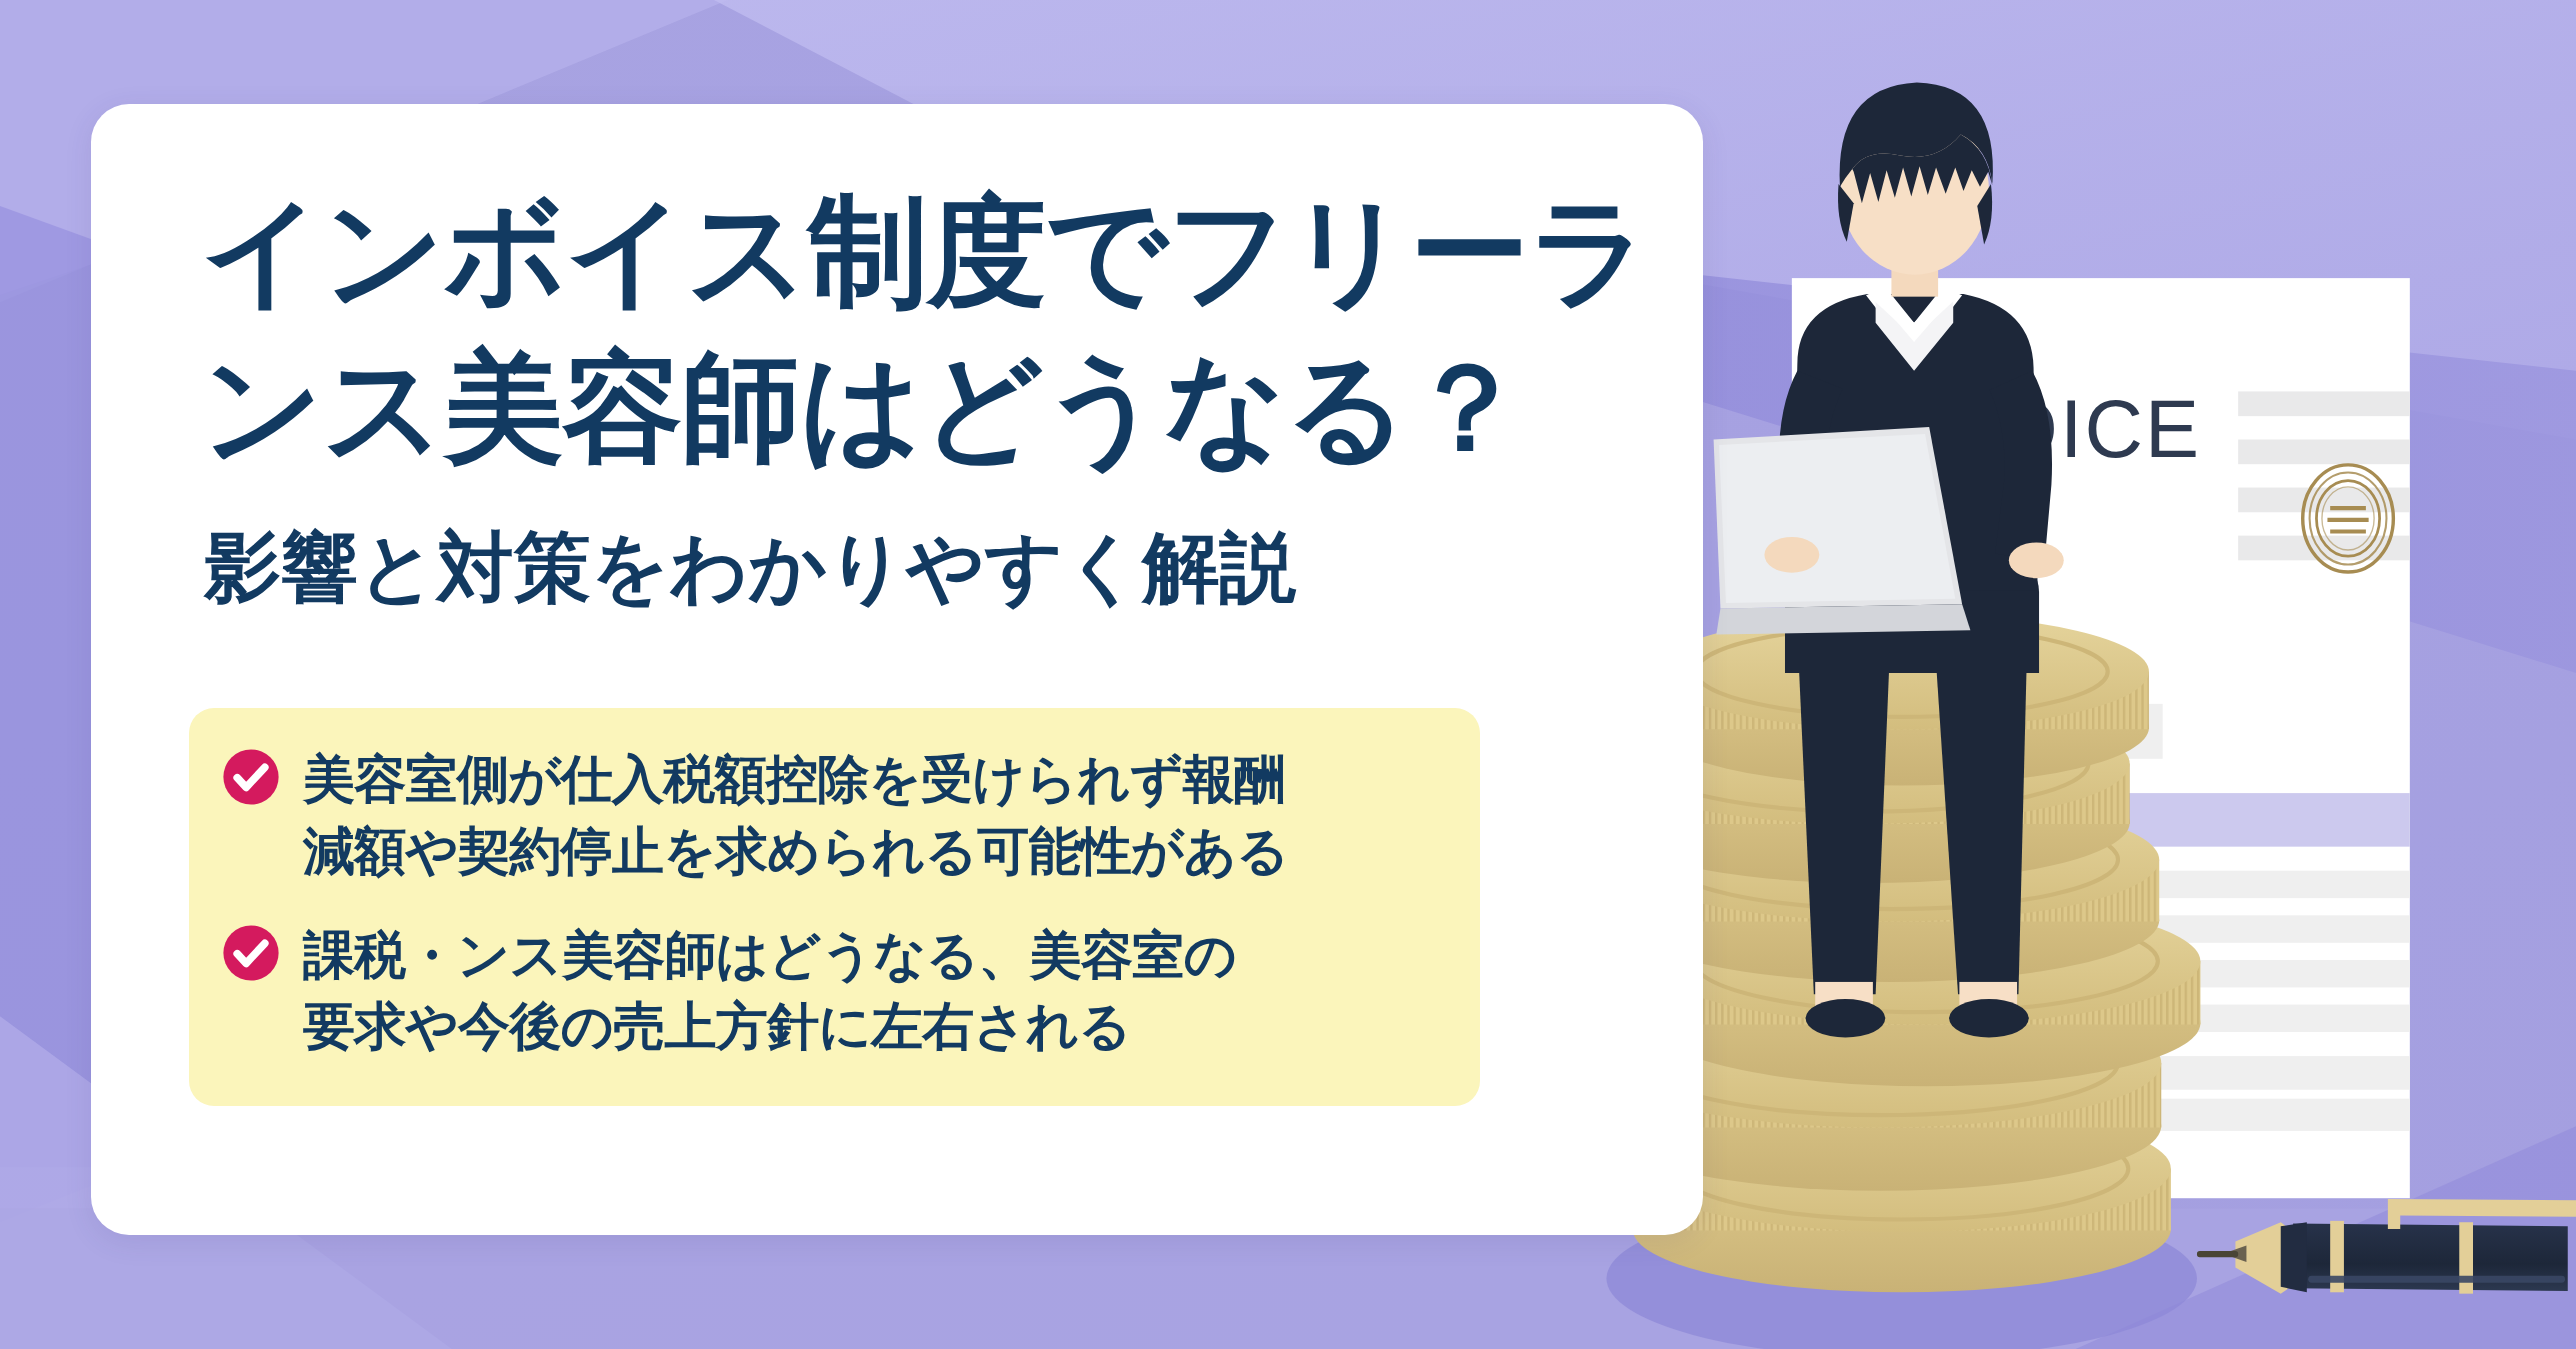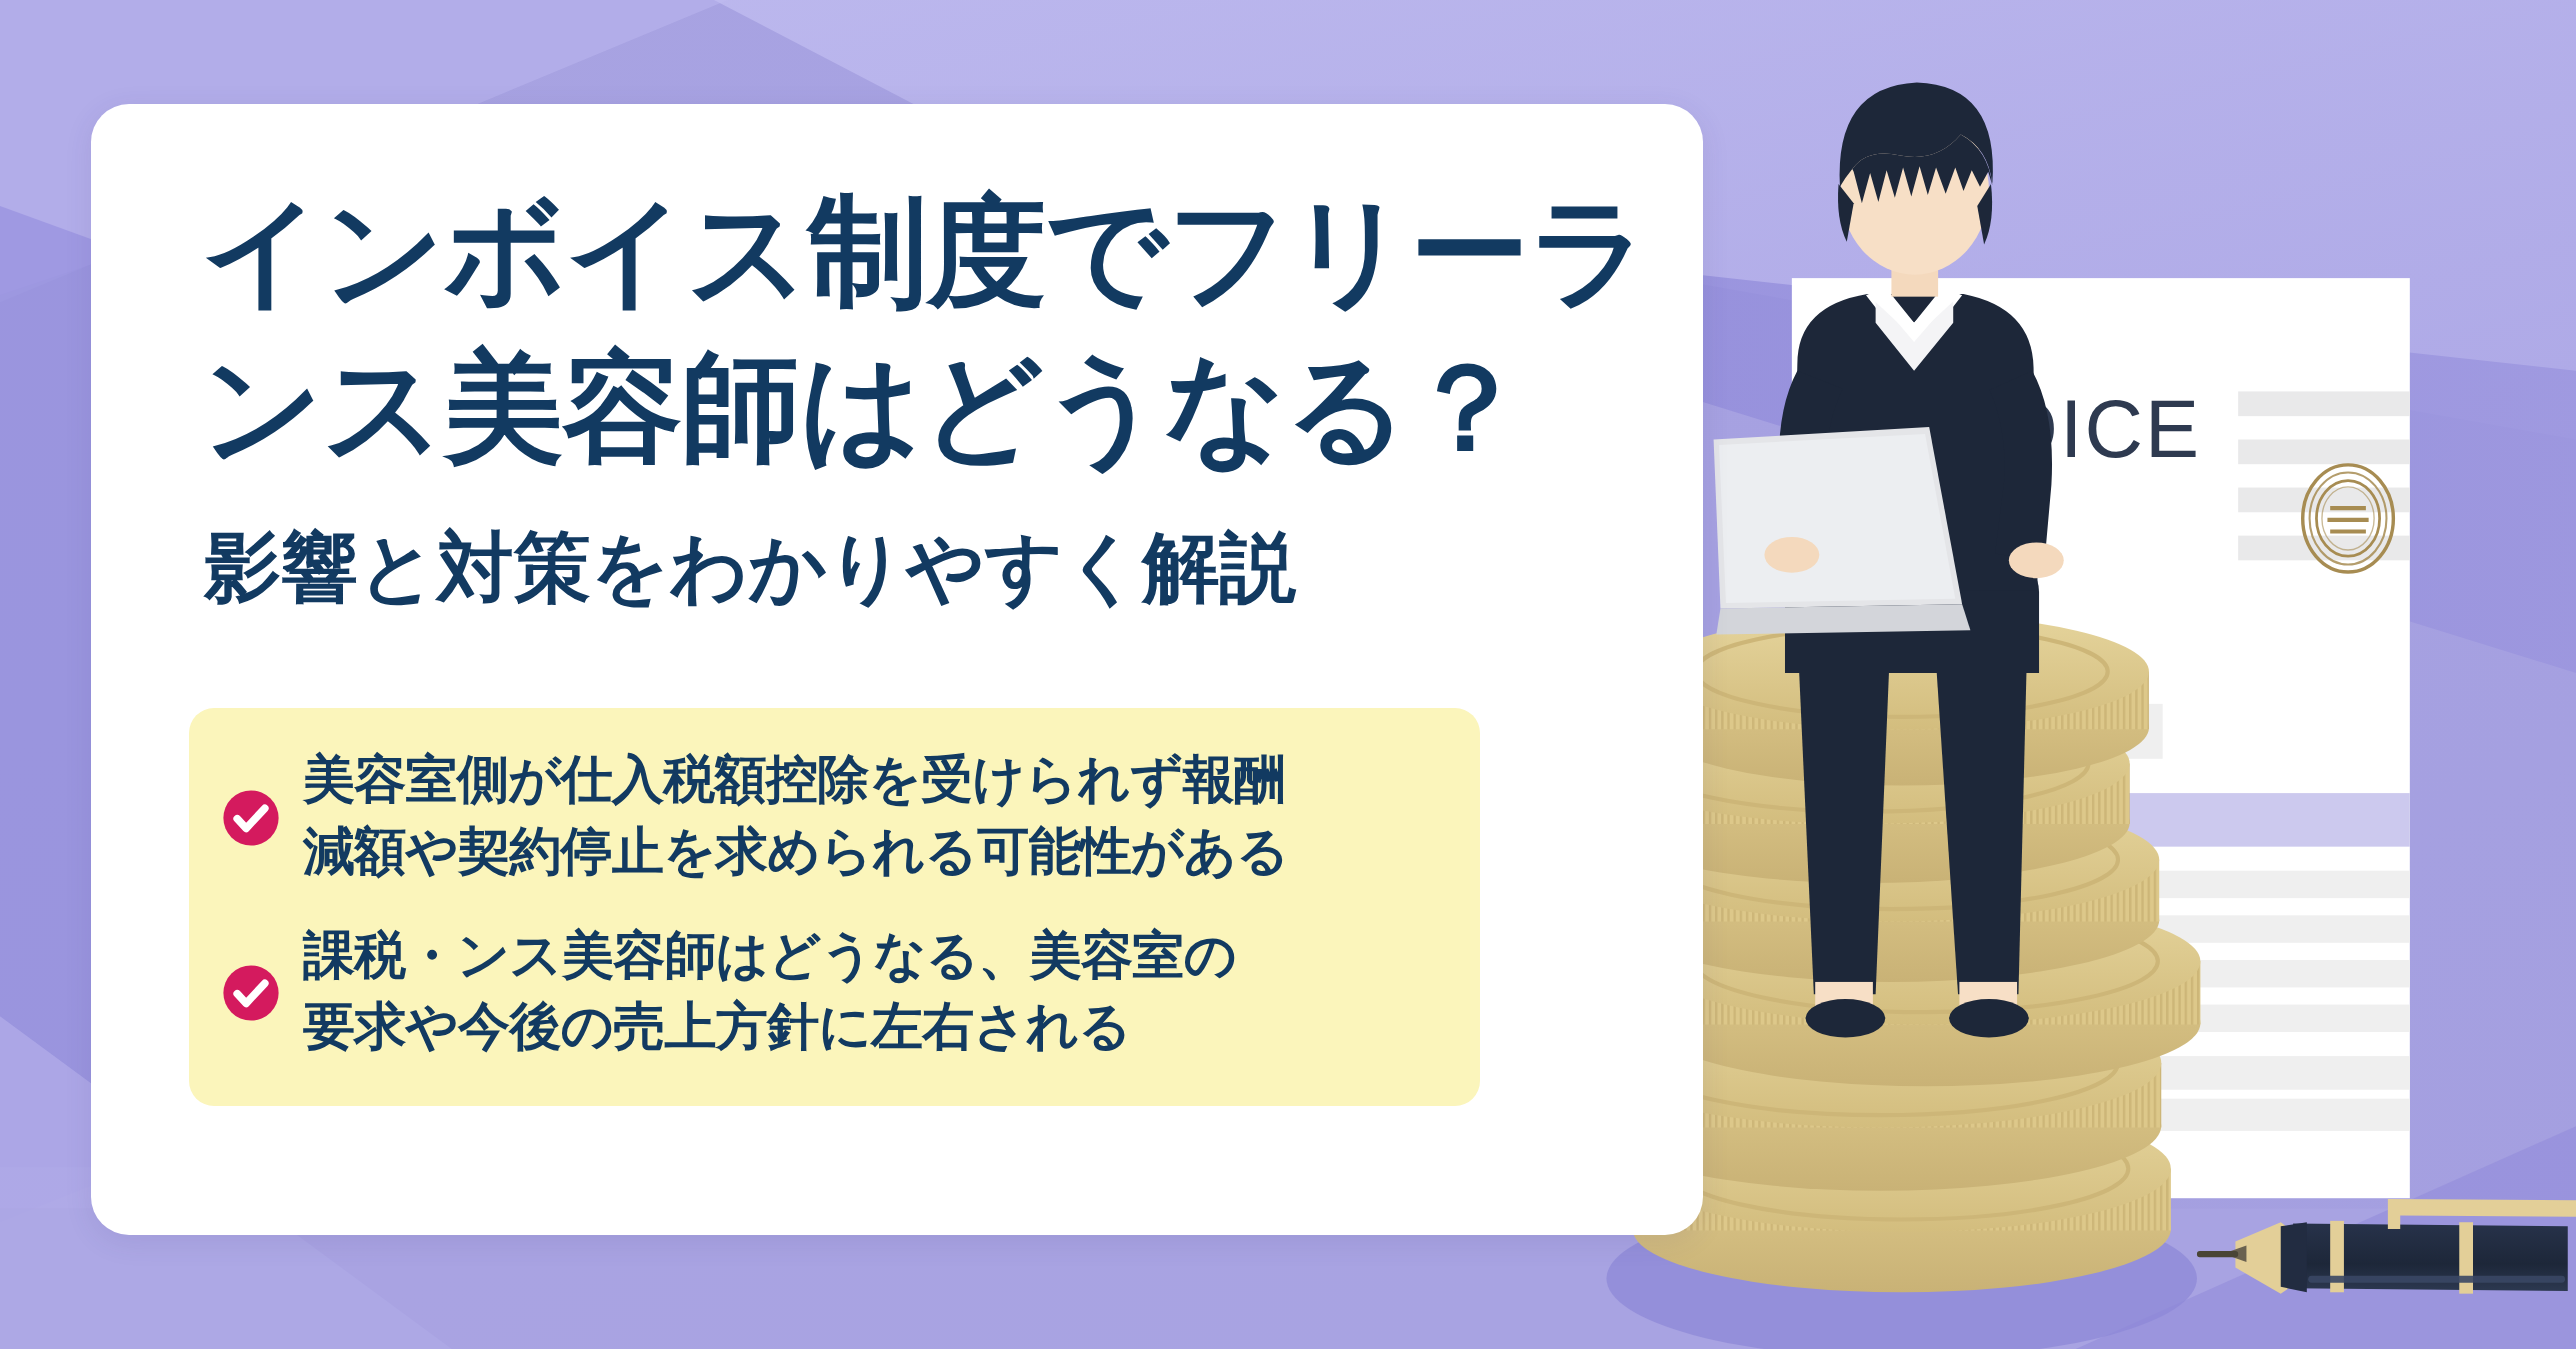--- a/index.html
+++ b/index.html
@@ -53,21 +53,21 @@
   #bulletbox {
     position:absolute;
     left:98px; top:604px;
     width:1291px; height:398px;
     background:#fbf5bb;
     border-radius:25px;
     padding:36px 32px 27.5px 33px;
   }
   .bullet {
     display:flex;
-    align-items:center;
+    align-items:flex-start;
     margin-bottom:32px;
   }
   .bullet:last-child { margin-bottom:0; }
   .check-icon {
     flex:0 0 auto;
     width:58px; height:58px;
     margin-right:23px;
     margin-top:4.1px;
   }
   .check-icon svg { display:block; width:58px; height:58px; }

